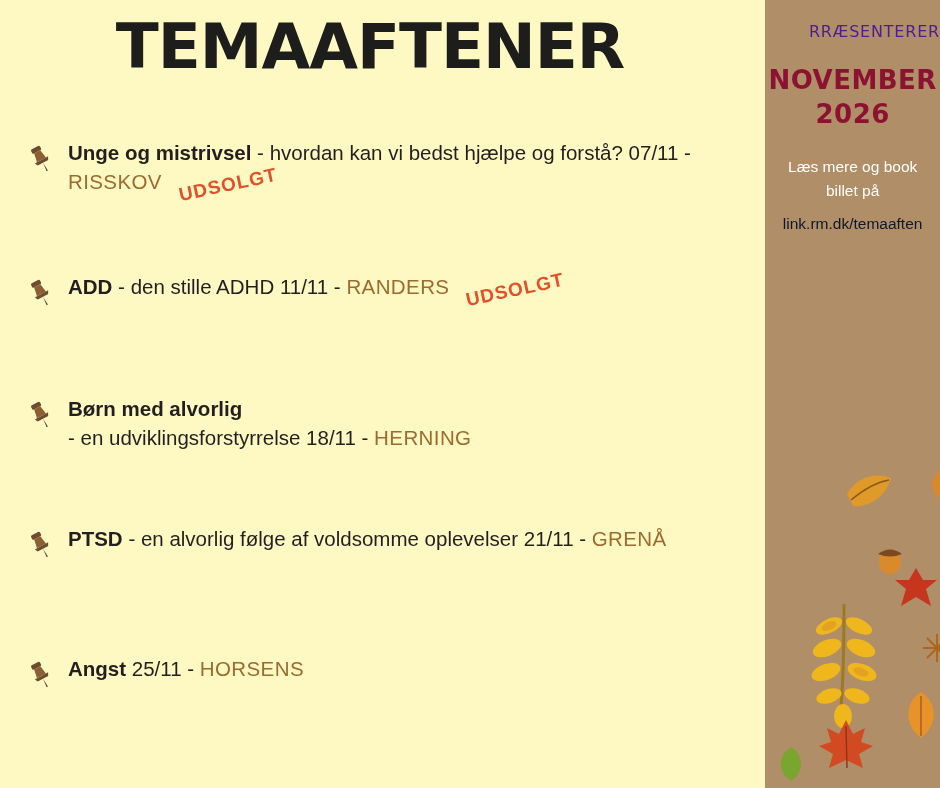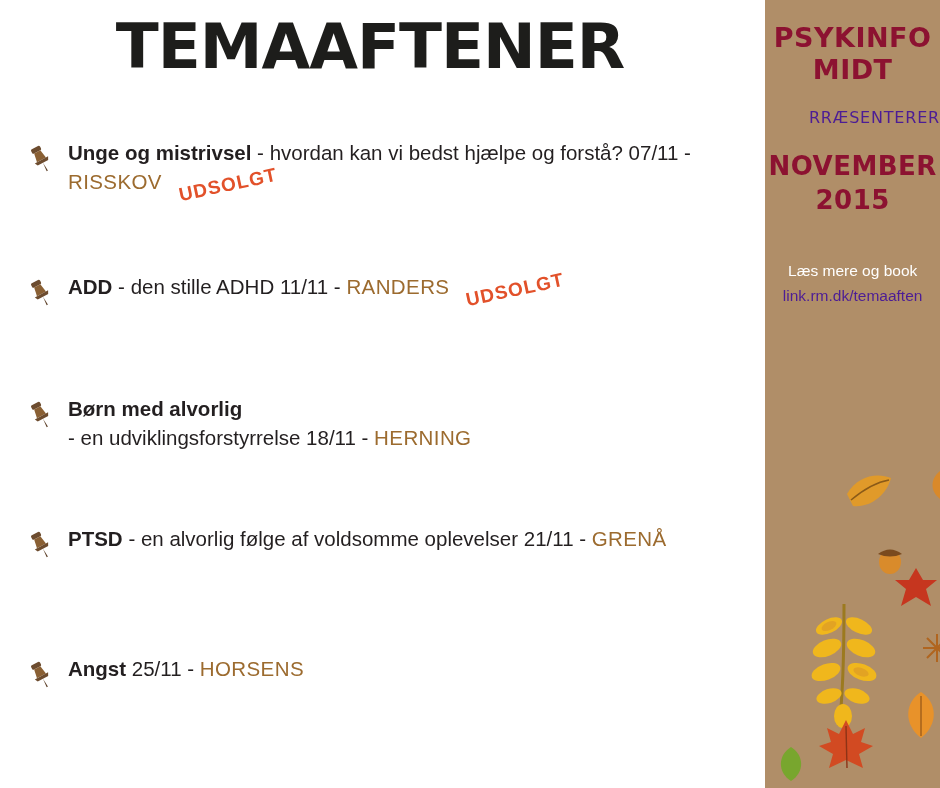--- a/index.html
+++ b/index.html
@@ -19,21 +19,21 @@
     height: 788px;
     background: #ece9e4;
     display: flex;
   }
 
   
   .main {
     position: relative;
     width: 876px;
     height: 788px;
-    background: #ffffff;
+    background: #fef9c3;
     box-sizing: border-box;
   }
   .poster-title {
     position: absolute;
     left: 0;
     top: 10px;
     width: 740px;
     text-align: center;
     font-family: "DejaVu Sans", sans-serif;
     font-weight: bold;
@@ -120,31 +120,31 @@
     margin-top: 22px;
     text-align: center;
     color: #8c1231;
     font-family: "DejaVu Sans", sans-serif;
     font-weight: bold;
     font-size: 26px;
     line-height: 34px;
     letter-spacing: 0.5px;
   }
   .sb-info {
-    margin-top: 42px;
+    margin-top: 24px;
     text-align: center;
     color: #ffffff;
     font-size: 15.5px;
     line-height: 24px;
   }
   .sb-link {
     display: block;
-    margin-top: 2px;
-    text-align: center;
-    color: #4c1d95;
+    margin-top: 10px;
+    text-align: center;
+    color: #0f172a;
     font-size: 15.5px;
     line-height: 22px;
     text-decoration: none;
     font-weight: 500;
   }
 
   
   .leaf {
     position: absolute;
     pointer-events: none;
@@ -239,34 +239,31 @@
         <div class="event-line">
           <span class="ev-bold">Angst</span><span> 25/11 - </span><span class="ev-city">HORSENS</span>
         </div>
       </div>
 
     </div>
   </div>
 
   <div class="sidebar">
 
-    <div class="sb-brand">
-      <div>PSYKINFO</div>
-      <div>MIDT</div>
-    </div>
 
     <div class="sb-presents">RRÆSENTERER</div>
 
     <div class="sb-month">
       <div>NOVEMBER</div>
-      <div>2015</div>
+      <div>2026</div>
     </div>
 
     <div class="sb-info">
       <div>Læs mere og book</div>
+      <div>billet på</div>
     </div>
     <a class="sb-link" href="#">link.rm.dk/temaaften</a>
 
     <span class="leaf" style="left:78px; top:468px;">
       <svg width="52" height="44" viewBox="0 0 52 44">
         <path d="M4 26 C14 8, 34 4, 48 10 C44 26, 28 40, 10 38 Z" fill="#e09a2a"></path>
         <path d="M8 32 C20 22, 34 14, 46 12" stroke="#8a5a18" stroke-width="1.6" fill="none"></path>
       </svg>
     </span>
     <span class="leaf" style="left:162px; top:470px;">

